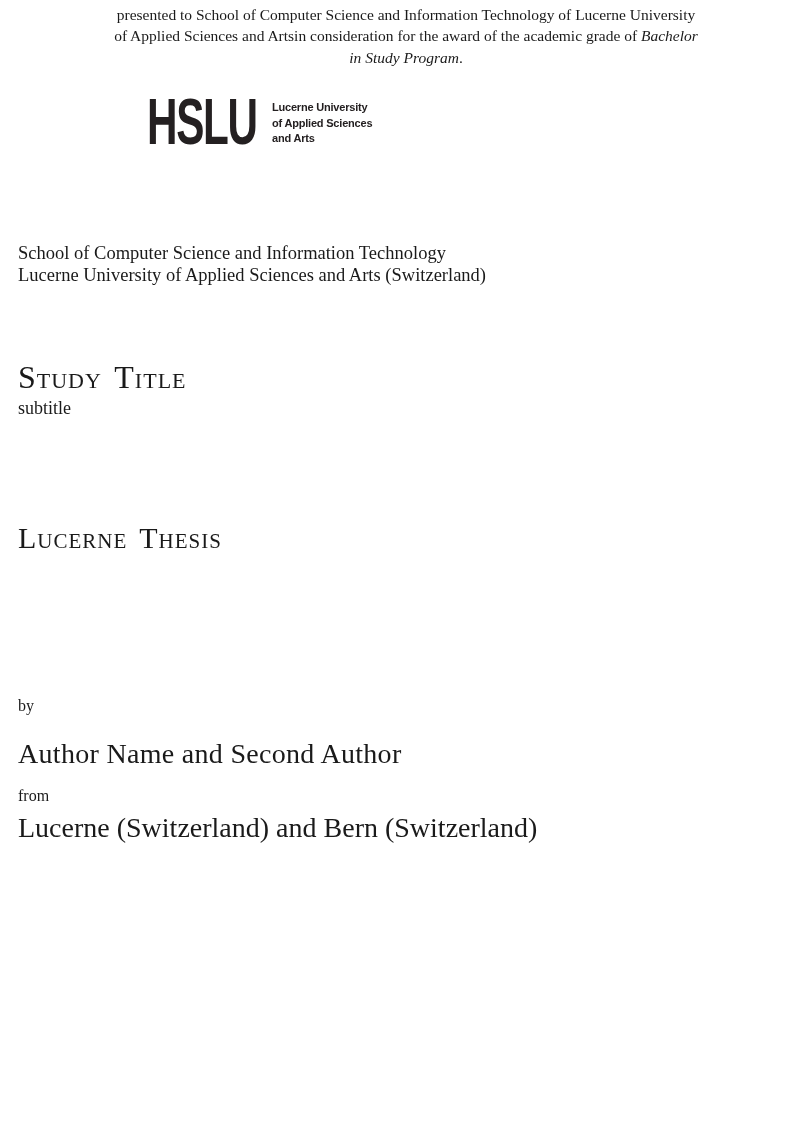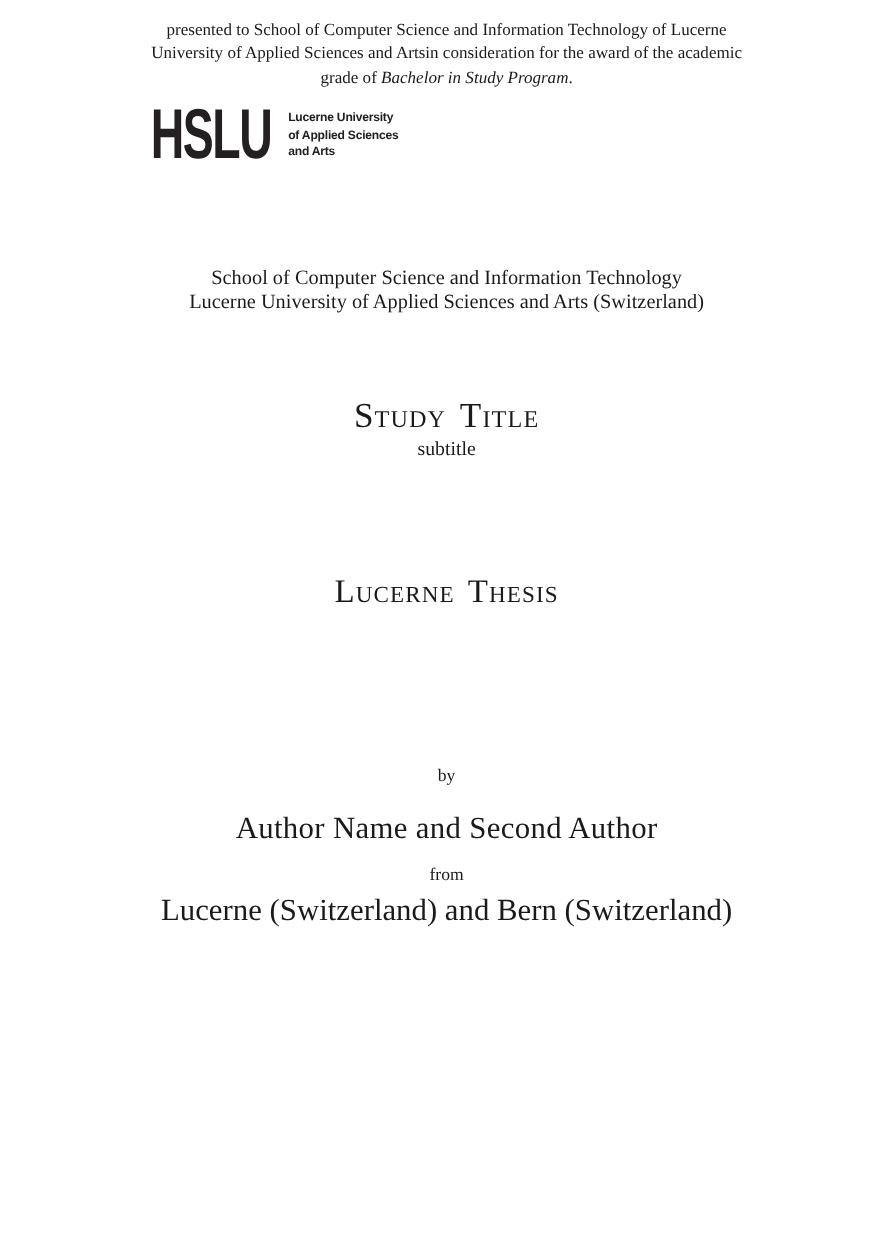--- a/index.html
+++ b/index.html
@@ -14,21 +14,21 @@
     margin: 0 auto;
     background: #ffffff;
     font-family: "Liberation Serif", serif;
     color: #1a1a1a;
     overflow: hidden;
   }
 
   
   .logo {
     position: absolute;
-    left: 137px;
+    left: 147px;
     top: 98px;
     display: flex;
     align-items: flex-end;
   }
   .wordmark {
     font-family: "Liberation Sans", sans-serif;
     font-weight: 900;
     font-size: 64px;
     line-height: 48px;
     height: 50px;
@@ -49,21 +49,21 @@
     letter-spacing: -0.2px;
     color: #242021;
     white-space: nowrap;
   }
 
   
   .centered {
     position: absolute;
     left: 18px;
     right: 0;
-    text-align: center;
+    text-align: left;
   }
 
   .institution {
     top: 243px;
     font-size: 18.5px;
     line-height: 21.5px;
   }
 
   .thesis-title {
     top: 361px;
@@ -86,21 +86,21 @@
     font-variant: small-caps;
     letter-spacing: 1px;
     word-spacing: 4px;
   }
 
   .description {
     top: 558px;
     left: 0;
     right: 0;
     padding: 0 88px 0 106px; 
-    margin: 17px;
+    margin: 4px;
     font-size: 15.5px;
     line-height: 21.3px;
     text-align: center;
   }
   .description em {
     font-style: italic;
   }
 
   .by-label {
     top: 697px;

